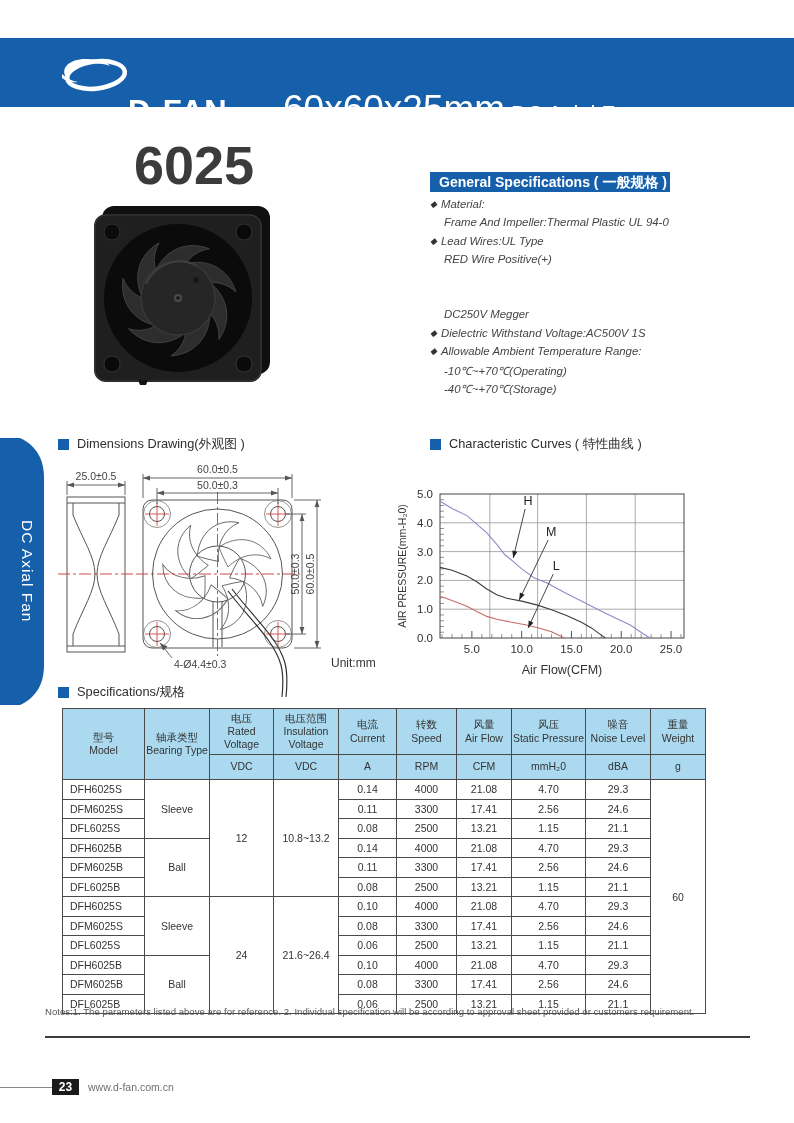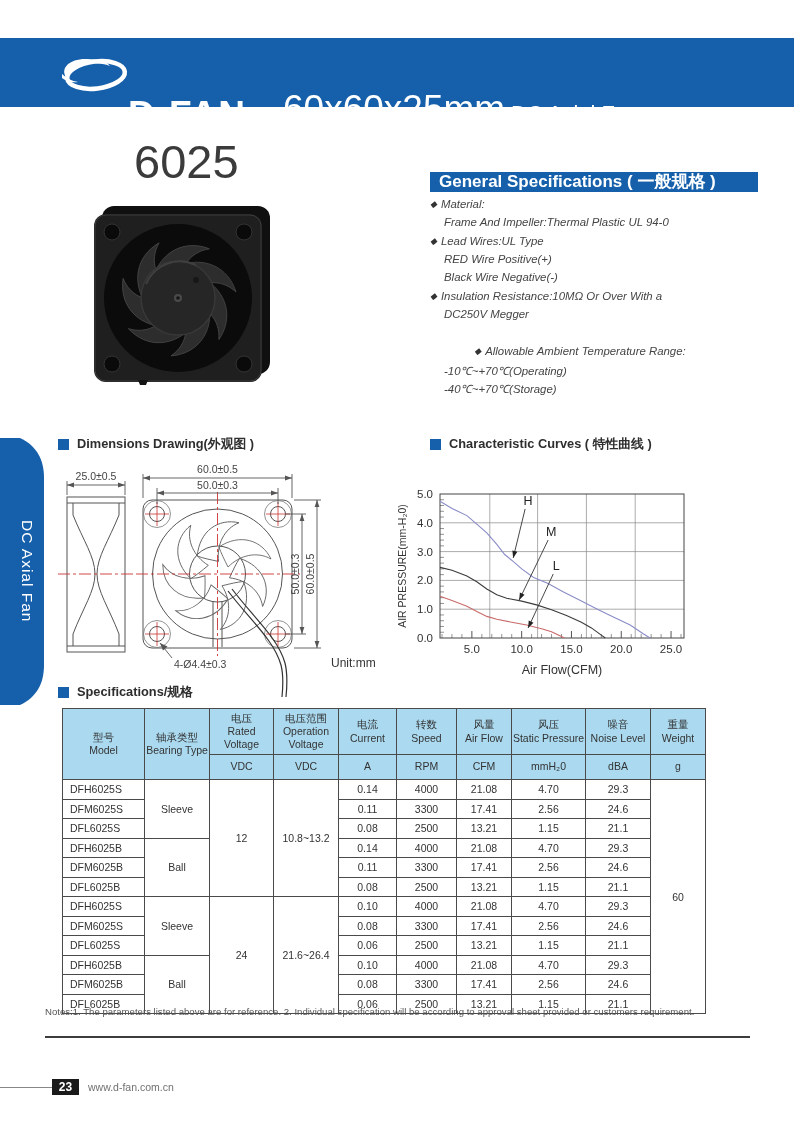--- a/index.html
+++ b/index.html
@@ -2,42 +2,42 @@
 <html><head>
 <meta charset="utf-8">
 <style>
   html,body{margin:0;padding:0;background:#e8e8e8;}
   .page{position:relative;width:794px;height:1123px;background:#ffffff;
         font-family:"Liberation Sans",sans-serif;overflow:hidden;margin:0 auto;color:#333;}
   .abs{position:absolute;}
 
   
   .hdr{position:absolute;left:0;top:38px;width:794px;height:69px;background:#1660ab;}
-  .brand{position:absolute;left:128px;top:56px;color:#fff;font-size:37px;font-weight:bold;letter-spacing:1px;}
+  .brand{position:absolute;left:128px;top:56px;color:#fff;font-size:31px;font-weight:bold;letter-spacing:1px;}
   .hdr-titles{position:absolute;left:283px;top:50px;display:flex;align-items:baseline;gap:6px;color:#fff;}
   .hdr-size{font-size:37px;font-weight:400;}
   .hdr-sub{font-size:22px;font-weight:400;}
 
   
   .tab{position:absolute;left:0;top:438px;width:44px;height:267px;}
   .tab-label{position:absolute;left:10px;top:438px;height:267px;width:26px;
      writing-mode:vertical-rl;text-align:center;color:#fff;font-size:15.5px;letter-spacing:1px;}
 
   
-  .model-big{position:absolute;left:134px;top:134px;font-size:47px;color:#3b3b3b;}
-
-  
-  .gs-bar{position:absolute;left:430px;top:172px;width:328px;height:20px;background:#1660ab;
-          color:#fff;font-size:17px;font-weight:bold;line-height:20px;padding-left:9px;box-sizing:border-box;}
+  .model-big{position:absolute;left:134px;top:134px;font-size:54px;color:#3b3b3b;font-weight:bold;}
+
+  
+  .gs-bar{position:absolute;left:430px;top:172px;width:240px;height:20px;background:#1660ab;
+          color:#fff;font-size:14px;font-weight:bold;line-height:20px;padding-left:9px;box-sizing:border-box;}
   .gs-line{position:absolute;left:430px;width:300px;height:18px;font-size:11.4px;color:#444;white-space:nowrap;font-style:italic;}
   .gs-line .dm{color:#333;font-size:9px;margin-right:4px;position:relative;top:-1px;}
   .gs-cont{padding-left:14px;}
 
   
-  .sect{position:absolute;display:flex;align-items:center;gap:8px;font-size:12.8px;font-weight:bold;color:#2e2e2e;}
+  .sect{position:absolute;display:flex;align-items:center;gap:8px;font-size:12.8px;font-weight:normal;color:#2e2e2e;}
   .bluesq{width:11px;height:11px;background:#1660ab;display:inline-block;}
 
   
   .spec-table{position:absolute;left:62px;top:708px;border-collapse:collapse;table-layout:fixed;}
   .spec-table td,.spec-table th{border:1px solid #4a4a4a;font-size:10.5px;color:#333;
        text-align:center;vertical-align:middle;padding:0;font-weight:normal;overflow:hidden;}
   .spec-table thead td{background:#abdaf0;line-height:1.25;}
   .spec-table .model-cell{text-align:left;padding-left:7px;}
   .spec-table tbody tr{height:19.5px;}
 
@@ -101,24 +101,23 @@
     <circle cx="24" cy="162" r="8" fill="#0a0a0a" stroke="#333" stroke-width="1"></circle>
     <circle cx="156" cy="162" r="8" fill="#0a0a0a" stroke="#333" stroke-width="1"></circle>
     <path d="M 50 178 l 10 0 l -2 5 l -6 0 Z" fill="#141414"></path>
   </svg>
 
   <div class="gs-bar">General Specifications ( 一般规格 )</div>
   <div class="gs-line" style="top:198px;"><span class="dm">◆</span><span>Material:</span></div>
   <div class="gs-line gs-cont" style="top:216px;"><span>Frame And Impeller:Thermal Plastic UL 94-0</span></div>
   <div class="gs-line" style="top:235px;"><span class="dm">◆</span><span>Lead Wires:UL Type</span></div>
   <div class="gs-line gs-cont" style="top:253px;"><span>RED Wire Positive(+)</span></div>
-  <div class="gs-line gs-cont" style="top:271px;"><span>Black Wire Negative(-)</span></div>
-  <div class="gs-line" style="top:290px;"><span class="dm">◆</span><span>Insulation Resistance:10MΩ Or Over With a</span></div>
   <div class="gs-line gs-cont" style="top:308px;"><span>DC250V Megger</span></div>
-  <div class="gs-line" style="top:345px;text-align:center;"><span class="dm">◆</span><span>Allowable Ambient Temperature Range:</span></div>
+  <div class="gs-line" style="top:327px;"><span class="dm">◆</span><span>Dielectric Withstand Voltage:AC500V 1S</span></div>
+  <div class="gs-line" style="top:345px;"><span class="dm">◆</span><span>Allowable Ambient Temperature Range:</span></div>
   <div class="gs-line gs-cont" style="top:363px;"><span>-10℃~+70℃(Operating)</span></div>
   <div class="gs-line gs-cont" style="top:381px;"><span>-40℃~+70℃(Storage)</span></div>
 
   <div class="sect" style="left:58px;top:436px;">
     <span class="bluesq"></span>
     <span>Dimensions Drawing(外观图 )</span>
   </div>
   <div class="sect" style="left:430px;top:436px;">
     <span class="bluesq"></span>
     <span>Characteristic Curves ( 特性曲线 )</span>
@@ -323,21 +322,21 @@
         <col style="width:55px">
         <col style="width:74px">
       <col style="width:65px">
         <col style="width:55px">
     </colgroup>
     <thead>
       <tr style="height:46px;">
         <td rowspan="2"><span>型号</span><br><span>Model</span></td>
         <td rowspan="2"><span>轴承类型</span><br><span>Bearing Type</span></td>
         <td><span>电压</span><br><span>Rated Voltage</span></td>
-        <td><span>电压范围</span><br><span>Operation Voltage</span></td>
+        <td><span>电压范围</span><br><span>Insulation Voltage</span></td>
         <td><span>电流</span><br><span>Current</span></td>
         <td><span>转数</span><br><span>Speed</span></td>
         <td><span>风量</span><br><span>Air Flow</span></td>
         <td><span>风压</span><br><span>Static Pressure</span></td>
         <td><span>噪音</span><br><span>Noise Level</span></td>
         <td><span>重量</span><br><span>Weight</span></td>
       </tr>
       <tr style="height:25px;padding-left:36px;">
         <td>VDC</td>
         <td>VDC</td>

